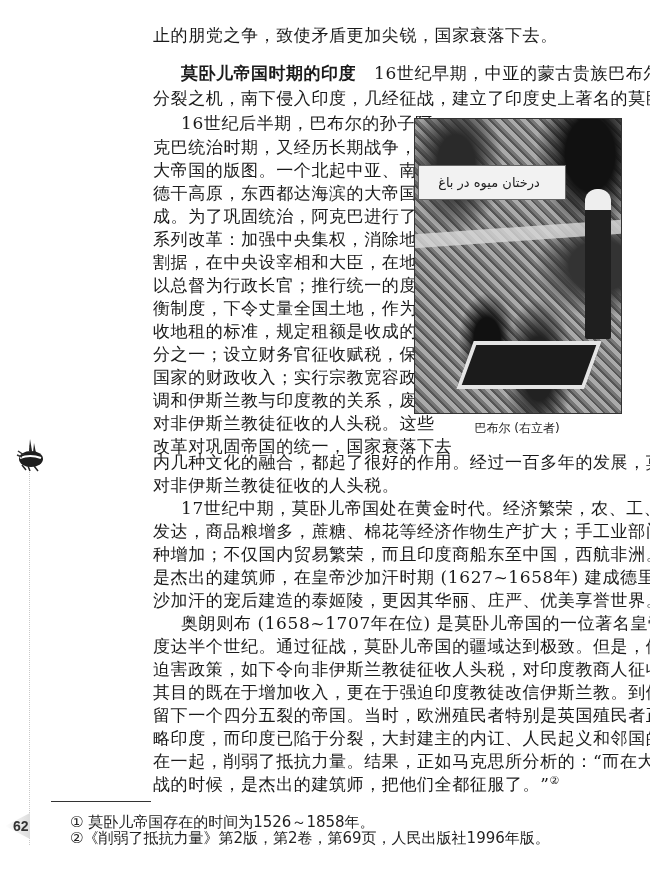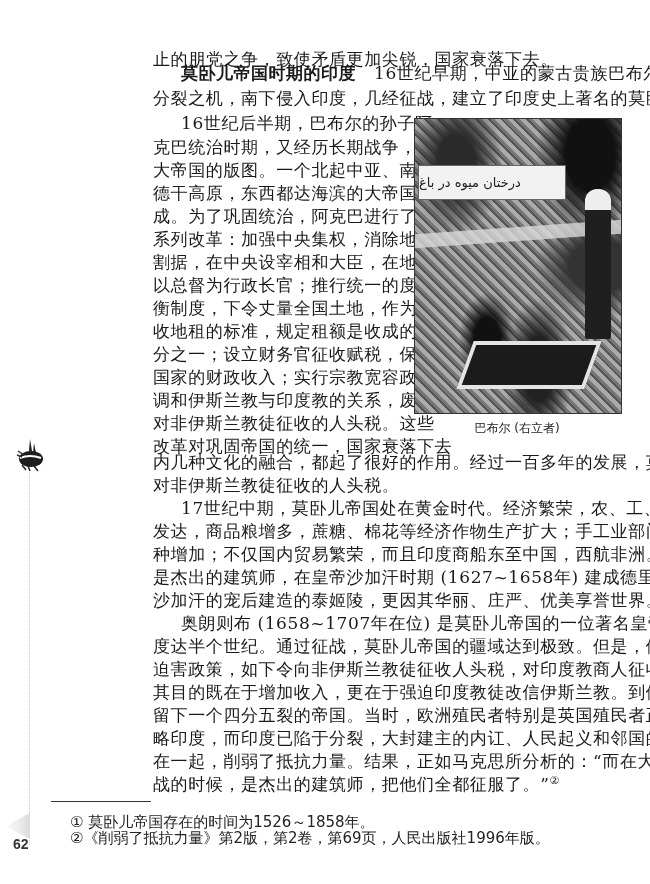--- a/index.html
+++ b/index.html
@@ -24,21 +24,21 @@
         radial-gradient(ellipse at 35% 75%, #111 0 7%, transparent 15%),
         radial-gradient(ellipse at 60% 85%, #222 0 9%, transparent 20%),
         radial-gradient(ellipse at 90% 50%, #333 0 12%, transparent 25%),
         repeating-linear-gradient(45deg, #777 0 3px, #aaa 3px 7px, #555 7px 9px),
         #8a8a8a;
       border: 1px solid #333;
     }
     .fig-banner {
       position: absolute; left: 3px; top: 46px; width: 140px; height: 33px;
       background: #f2f2f2; border: 1px solid #666;
-      font-size: 13px; line-height: 33px; text-align: left; padding-right: 6px;
+      font-size: 13px; line-height: 33px; text-align: center; padding-right: 6px;
       font-family: "DejaVu Sans", sans-serif; color: #222; overflow: hidden; direction: rtl;
     }
     .fig-hedge {
       position: absolute; left: 0; top: 108px; width: 206px; height: 14px;
       background: #d8d8d8; transform: skewY(-4deg); opacity: .8;
     }
     .fig-pool {
       position: absolute; left: 50px; top: 222px; width: 120px; height: 40px;
       background: #1b1b1b; border: 4px solid #e4e4e4; transform: skewX(-20deg);
     }
@@ -56,21 +56,21 @@
     }
     .ornament {
       position: absolute; left: 14px; top: 437px; width: 32px; height: 36px;
     }
     .page-tab {
       position: absolute; left: 5px; top: 813px; width: 25px; height: 26px;
       background: linear-gradient(90deg, #fff 0%, #dcdcdc 100%);
       clip-path: polygon(0 50%, 100% 0, 100% 100%);
     }
     .page-number {
-      position: absolute; left: 13px; top: 836px; font-family: "Liberation Sans", "DejaVu Sans", sans-serif;
+      position: absolute; left: 13px; top: 818px; font-family: "Liberation Sans", "DejaVu Sans", sans-serif;
       font-size: 14px; font-weight: bold; color: #333;
     }
     .fn-rule { position: absolute; left: 51px; top: 801px; width: 100px; height: 0; border-top: 1px solid #333; }
     .footnote {
       position: absolute; left: 70px; font-family: "DejaVu Sans", "Liberation Sans", sans-serif;
       font-size: 15px; line-height: 14px; color: #222; white-space: nowrap;
     }
   </style>
 </head>
 <body>
@@ -78,21 +78,21 @@
 <div class="margin-rule"></div>
 <svg class="ornament" viewBox="0 0 32 36">
   <path d="M16 2 L18 14 L15 14 Z" fill="#222"></path>
   <path d="M20 6 L22 16 L19 16 Z" fill="#222"></path>
   <ellipse cx="17" cy="22" rx="12" ry="8" fill="#1d1d1d"></ellipse>
   <path d="M6 21 Q16 17 27 21" stroke="#fff" stroke-width="2" fill="none"></path>
   <path d="M4 14 L10 18 M3 18 L8 20" stroke="#333" stroke-width="1.5"></path>
   <path d="M8 28 L12 33 M20 29 L24 34 M14 29 L16 34" stroke="#222" stroke-width="1.5"></path>
 </svg>
 
-<div class="line" style="top:48px">止的朋党之争，致使矛盾更加尖锐，国家衰落下去。</div>
+<div class="line" style="top:24px">止的朋党之争，致使矛盾更加尖锐，国家衰落下去。</div>
 
 <div class="line indent" style="top:62px">
   <span class="heading">莫卧儿帝国时期的印度</span><span>&nbsp;&nbsp;&nbsp;</span><span>16世纪早期，中亚的蒙古贵族巴布尔，乘印度</span>
 </div>
 <div class="line" style="top:87px">
   <span>分裂之机，南下侵入印度，几经征战，建立了印度史上著名的莫卧儿帝国</span>
 </div>
 
 <div class="line narrow indent" style="top:112px; width:232px">16世纪后半期，巴布尔的孙子阿</div>
 <div class="line narrow" style="top:136px">克巴统治时期，又经历长期战争，扩</div>

